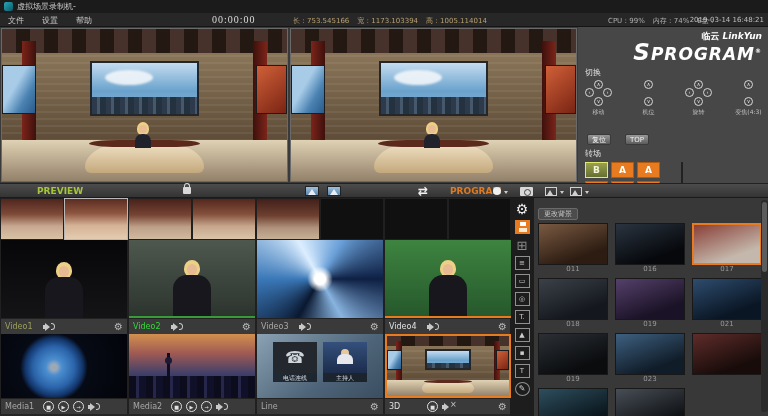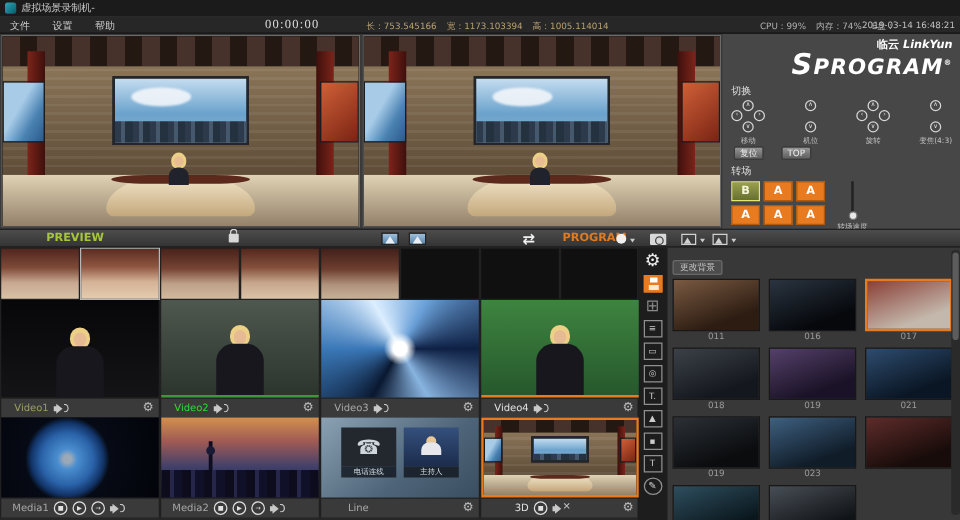--- a/index.html
+++ b/index.html
@@ -74,21 +74,21 @@
   .logo-reg { font-size:6px; vertical-align:super; }
   .section-label { font-size:8px; color:#e0e0e0; margin:3px 0 2px 0; }
   .pads-row { display:flex; justify-content:space-between; padding-right:4px; }
   .pad-cluster { display:flex; flex-direction:column; align-items:center; }
   .pad-box { position:relative; width:27px; height:26px; }
   .pad-btn { position:absolute; width:9px; height:9px; border:1px solid #d8d8d8; border-radius:50%;
     color:#e0e0e0; font-size:5px; line-height:7px; text-align:center; cursor:pointer; }
   .pad-up { left:9px; top:0; } .pad-down { left:9px; bottom:0; }
   .pad-left { left:0; top:8px; } .pad-right { right:0; top:8px; }
   .pad-label { font-size:6px; color:#c0c0c0; margin-top:2px; white-space:nowrap; }
-  .small-btn-row { display:flex; gap:14px; margin:0 0 0 2px; }
+  .small-btn-row { display:flex; gap:14px; margin:17px 0 0 2px; }
   .small-btn { min-width:24px; height:11px; padding:0 3px; background:linear-gradient(#979797,#5c5c5c);
     border:1px solid #3a3a3a; border-radius:2px; color:#f0f0f0; font-size:7px;
     display:flex; align-items:center; justify-content:center; cursor:pointer; }
   .trans-row { display:flex; margin-top:1px; }
   .tr-grid { display:grid; grid-template-columns:repeat(3,23px); grid-auto-rows:16px; gap:3px; }
   .tr-btn { background:#e87a20; color:#fff; font-size:9px; font-weight:bold;
     display:flex; align-items:center; justify-content:center; border:1px solid #b05a10; cursor:pointer; }
   .tr-btn.selected { background:linear-gradient(#9aa04e,#667030); border:1px solid #e0e870; color:#f4f4d8; }
   .speed { margin-left:10px; display:flex; flex-direction:column; align-items:center; }
   .speed-track { width:2px; height:26px; background:#222; }
@@ -120,21 +120,21 @@
   .sources-area { width:510px; display:flex; flex-direction:column; }
 
   .cam-strip { height:42px; display:flex; gap:2px; padding:1px 0 1px 1px; background:#202020; }
   .cam-cell { width:62px; height:40px; background:#101010; flex:none; cursor:pointer; }
   .cam-cell.sel { outline:1px solid #b8b8b8; }
 
   .src-row { display:flex; gap:2px; padding-left:1px; background:#202020; }
   .src-cell { width:126px; flex:none; display:flex; flex-direction:column; }
   .src-thumb { position:relative; height:78px; background:#0c0c0c; overflow:hidden; cursor:pointer; }
   .media-thumb { height:64px; }
-  .src-label-bar { height:16px; background:#3a3a3a; border-top:1px solid #222; display:flex; align-items:center; padding:0 4px; gap:4px;text-align:right; }
+  .src-label-bar { height:16px; background:#3a3a3a; border-top:1px solid #222; display:flex; align-items:center; padding:0 4px; gap:4px; }
   .src-name { font-size:8px; color:#a8a8a8; width:34px; flex:none; }
   .src-name.pvw { color:#35d83a; } .src-name.idle1 { color:#9aa05e; } .src-name.pgm { color:#e0e0e0; }
   .tally-pgm { border-bottom:2px solid #e87a20; }
   .tally-pvw { border-bottom:2px solid #3a9a3a; }
 
   .spk { position:relative; width:14px; height:9px; flex:none; cursor:pointer; }
   .spk i { position:absolute; left:0; top:2.5px; width:3px; height:4px; background:#c8c8c8; }
   .spk b { position:absolute; left:2px; top:0.5px; border-style:solid; border-width:4px 0 4px 5px; border-color:transparent transparent transparent #c8c8c8; }
   .spk span { position:absolute; left:8px; top:1px; width:4px; height:7px; border:1px solid #c8c8c8; border-left:none; border-radius:0 5px 5px 0; }
   .spk.muted::after { content:"×"; position:absolute; left:8px; top:-2px; color:#c8c8c8; font-size:8px; }

